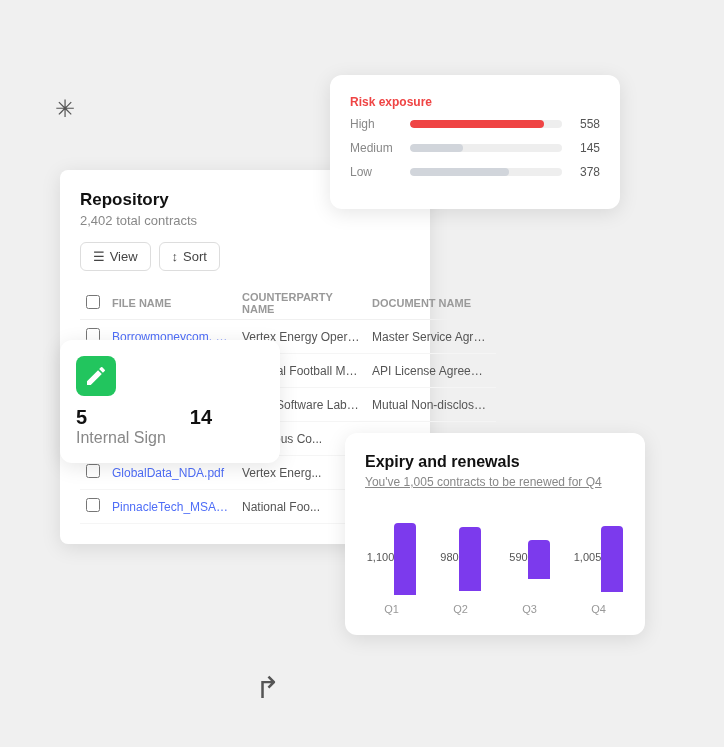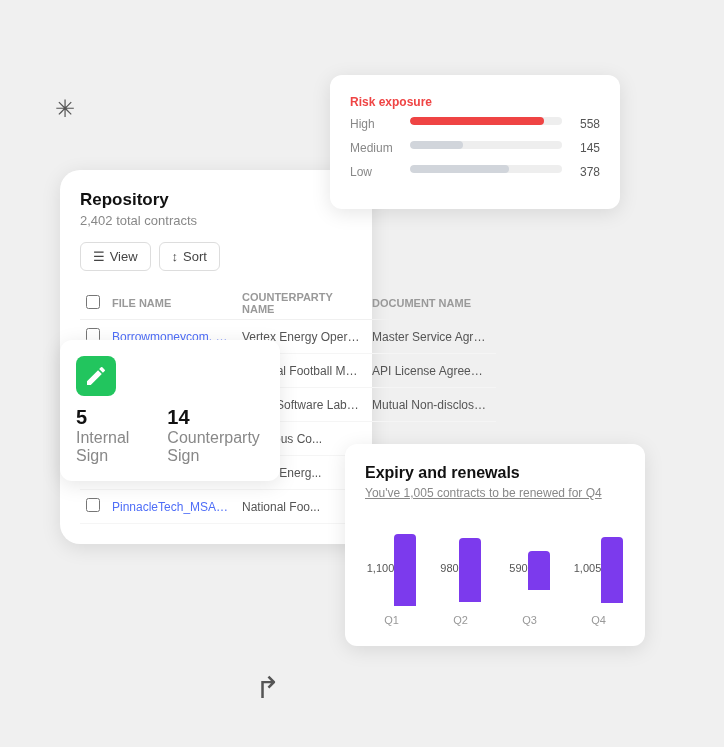--- a/index.html
+++ b/index.html
@@ -10,23 +10,23 @@
       font-family: -apple-system, BlinkMacSystemFont, 'Segoe UI', sans-serif;
       position: relative;
       overflow: hidden;
     }
 
     
     .repository-card {
       position: absolute;
       top: 170px;
       left: 60px;
-      width: 312px;
+      width: 370px;
       background: #fff;
-      border-radius: 20px;
+      border-radius: 8px;
       box-shadow: 0 4px 20px rgba(0,0,0,0.1);
       padding: 20px;
       z-index: 2;
     }
 
     .repo-title {
       font-size: 17px;
       font-weight: 700;
       color: #111;
       margin-bottom: 3px;
@@ -153,20 +153,21 @@
 
     .risk-title {
       font-size: 12px;
       font-weight: 700;
       color: #ef4444;
       margin-bottom: 8px;
     }
 
     .risk-row {
       display: flex;
+      align-items: center;
       gap: 10px;
       margin-bottom: 10px;
     }
 
     .risk-label {
       font-size: 12px;
       color: #888;
       width: 50px;
       flex-shrink: 0;
     }
@@ -191,21 +192,21 @@
     .risk-value {
       font-size: 12px;
       color: #555;
       width: 28px;
       text-align: right;
     }
 
     
     .expiry-card {
       position: absolute;
-      top: 444px;
+      top: 433px;
       left: 345px;
       width: 300px;
       background: #fff;
       border-radius: 12px;
       box-shadow: 0 4px 20px rgba(0,0,0,0.1);
       padding: 20px;
       z-index: 4;
     }
 
     .expiry-title {
@@ -381,21 +382,20 @@
       <path d="M3 17.25V21h3.75L17.81 9.94l-3.75-3.75L3 17.25zM20.71 7.04a1 1 0 000-1.41l-2.34-2.34a1 1 0 00-1.41 0l-1.83 1.83 3.75 3.75 1.83-1.83z" fill="white"></path>
     </svg>
   </div>
   <div class="sig-row">
     <div class="sig-item">
       <div class="sig-item-num">5</div>
       <div class="sig-item-label">Internal Sign</div>
     </div>
     <div class="sig-item">
       <div class="sig-item-num">14</div>
-      <div class="sig-item-label">Counterparty Sign</div>
     </div>
   </div>
 </div>
 
 <div class="expiry-card">
   <div class="expiry-title">Expiry and renewals</div>
   <div class="expiry-subtitle">You've 1,005 contracts to be renewed for Q4</div>
   <div class="chart-container" id="expiry-chart">
   <div class="chart-col">
         <div class="chart-bar-wrap">

